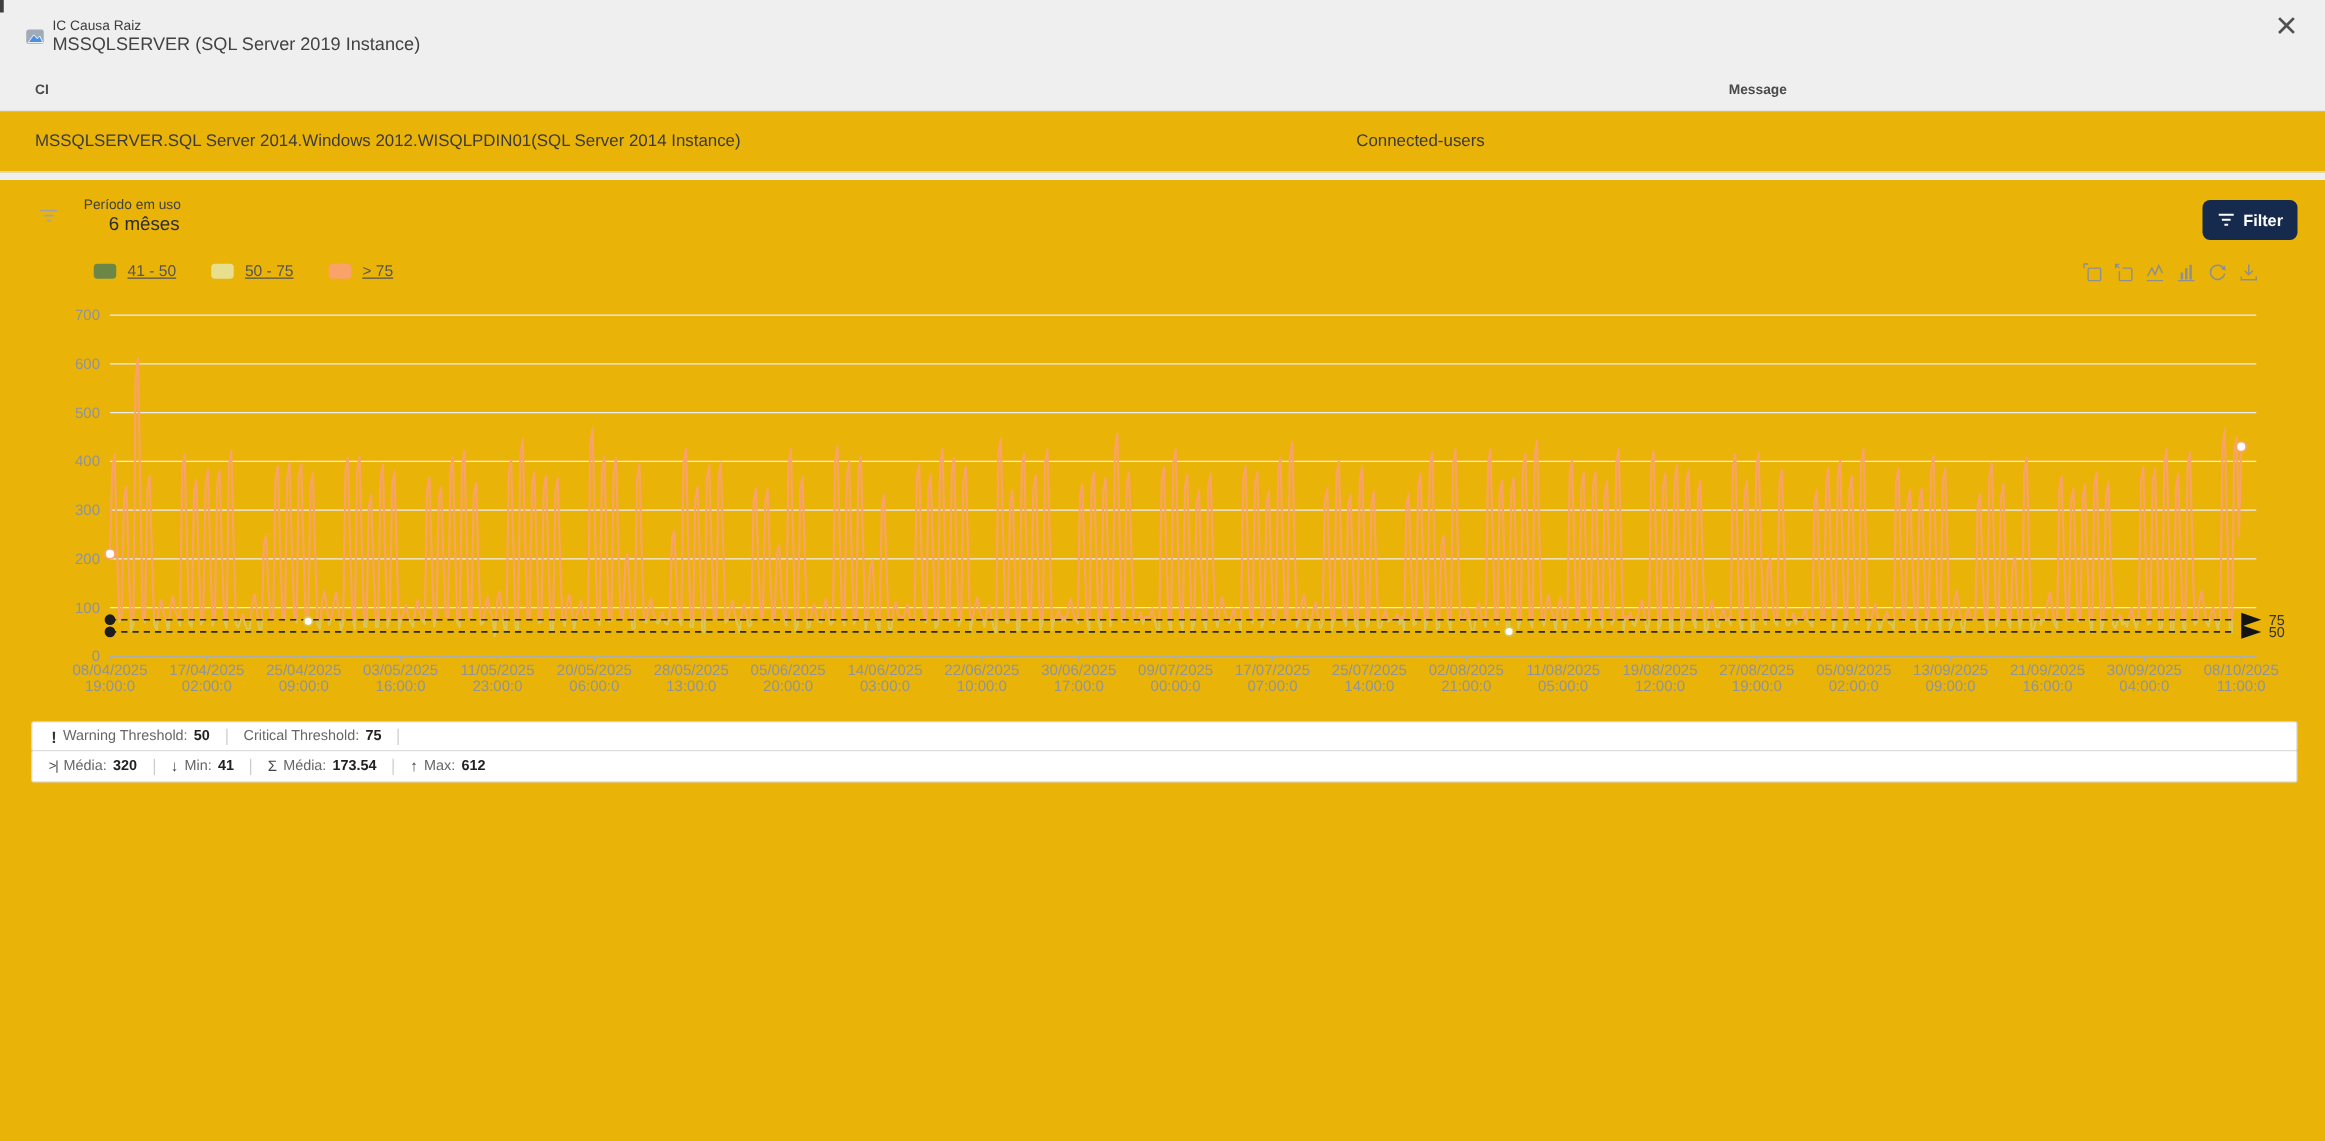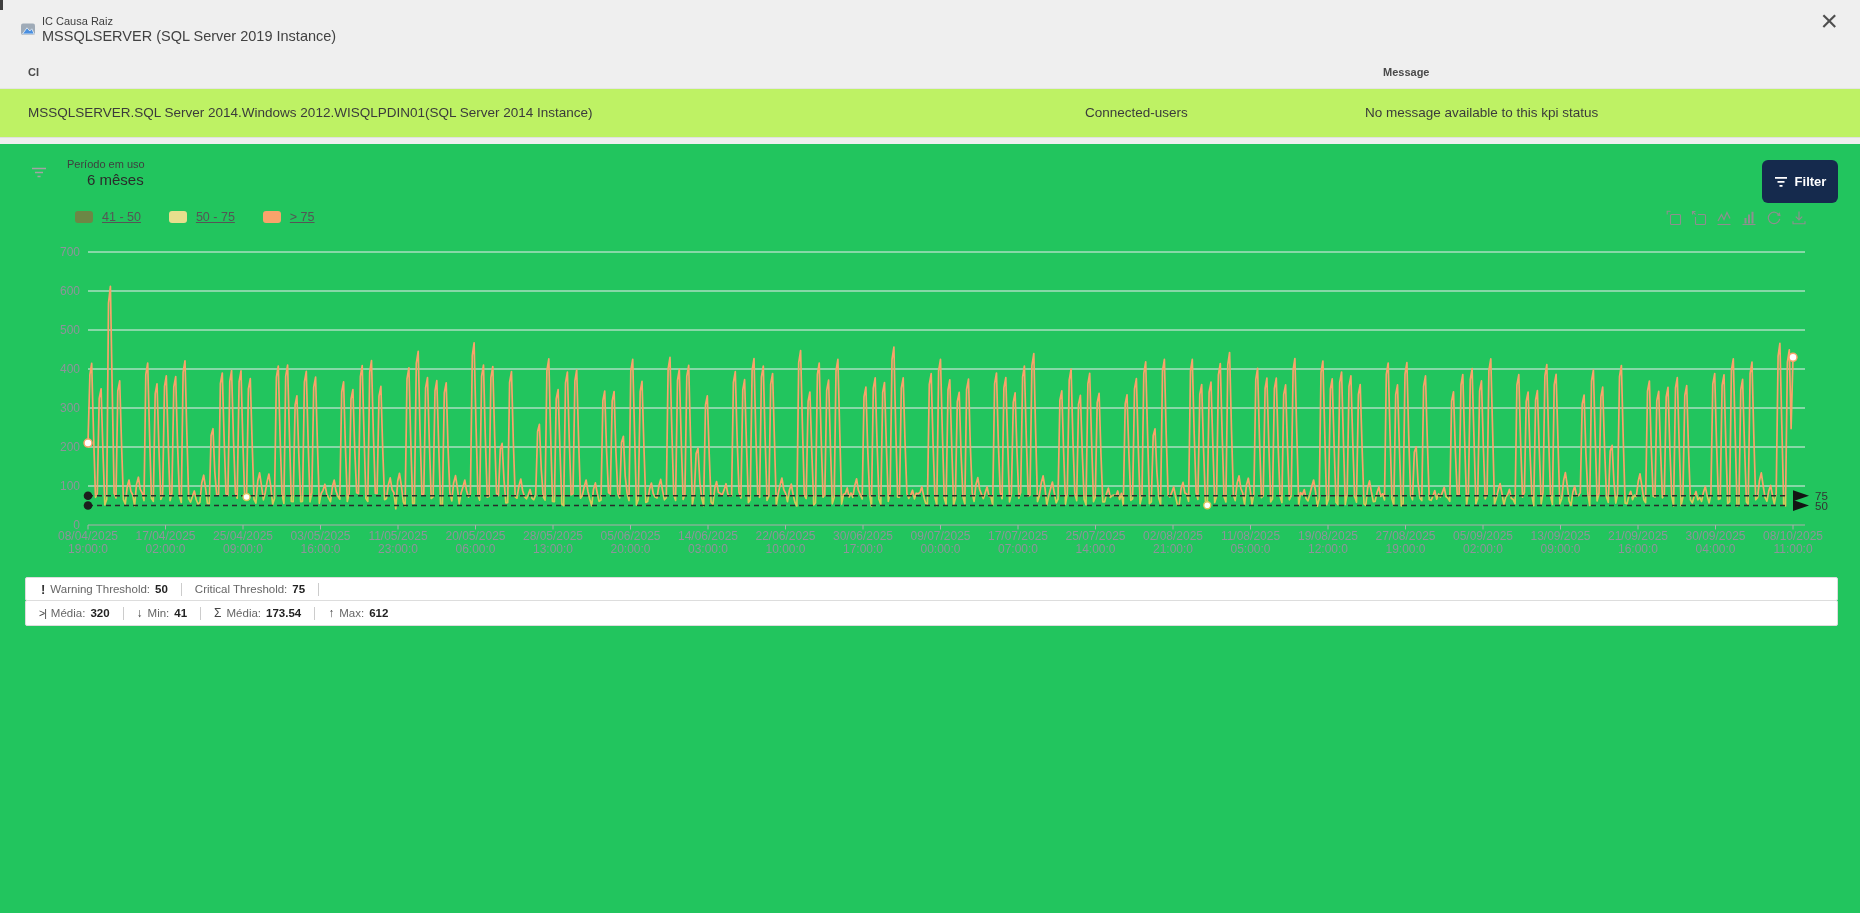--- a/index.html
+++ b/index.html
@@ -13,32 +13,32 @@
   
   .hdr-icon{position:absolute;left:20px;top:21px;width:16px;height:16px;}
   .hdr-label{position:absolute;left:42px;top:15px;font-size:11px;color:#3d3d3d;}
   .hdr-title{position:absolute;left:42px;top:28px;font-size:14.5px;color:#424242;}
   .close-btn{position:absolute;right:22px;top:6px;font-size:30px;font-weight:200;color:#4f4f4f;cursor:pointer;line-height:1;}
   
   .thead{position:absolute;top:66px;left:0;right:0;height:22px;font-size:11px;font-weight:bold;color:#4a4a4a;}
   .th-ci{position:absolute;left:28px;}
   .th-ind{position:absolute;left:1085px;margin-top:28px;}
   .th-msg{position:absolute;left:1383px;}
-  .trow{position:absolute;top:88px;left:0;right:0;height:48px;background:#bef264;
+  .trow{position:absolute;top:88px;left:0;right:0;height:48px;background:#eab308;
         border-top:1px solid #e4e4e4;border-bottom:1px solid #e0e0e0;font-size:13.5px;color:#3b3b3b;}
   .td{position:absolute;top:0;line-height:48px;white-space:nowrap;}
   .td-ci{left:28px;}
   .td-ind{left:1085px;}
   .td-msg{left:1365px;}
   
-  .card{position:absolute;top:144px;left:0;right:0;bottom:0;background:#22c55e;}
+  .card{position:absolute;top:144px;left:0;right:0;bottom:0;background:#eab308;}
   .period-icon{position:absolute;left:31px;top:22px;}
   .period-label{position:absolute;left:67px;top:14px;font-size:11px;color:#3f3f3f;}
   .period-value{position:absolute;left:67px;top:27px;font-size:15px;color:#2b2b2b;margin-left:20px;}
-  .filter-btn{position:absolute;left:1762px;top:16px;width:76px;height:43px;background:#152a4d;border:none;
+  .filter-btn{position:absolute;left:1762px;top:16px;width:76px;height:32px;background:#152a4d;border:none;
               border-radius:6px;display:flex;align-items:center;justify-content:center;gap:7px;cursor:pointer;}
   .filter-btn span{color:#fff;font-size:13px;font-weight:600;font-family:"Liberation Sans",sans-serif;}
   .legend{position:absolute;left:75px;top:66px;display:flex;align-items:center;height:14px;}
   .legend .sw{width:18px;height:12px;border-radius:3px;margin-right:9px;}
   .legend .lg-label{font-size:12.5px;color:#555;margin-right:28px;text-decoration:underline;}
   .legend .lg-item{display:flex;align-items:center;cursor:pointer;}
   .toolbar{position:absolute;left:1666px;top:66px;display:flex;gap:9px;}
   .tool{width:16px;height:16px;cursor:pointer;}
   #chart-svg{position:absolute;left:60px;top:101px;overflow:visible;}
   
@@ -70,21 +70,20 @@
 </div>
 
 <div class="thead">
   <span class="th-ci">CI</span>
   <span class="th-ind">Indicador</span>
   <span class="th-msg">Message</span>
 </div>
 <div class="trow">
   <span class="td td-ci">MSSQLSERVER.SQL Server 2014.Windows 2012.WISQLPDIN01(SQL Server 2014 Instance)</span>
   <span class="td td-ind">Connected-users</span>
-  <span class="td td-msg">No message available to this kpi status</span>
 </div>
 
 <div class="card">
 
   <svg class="period-icon" width="16" height="14" viewBox="0 0 16 14">
     <path d="M1 2.5 H15 M4 6.5 H12 M6.5 10.5 H9.5" stroke="#a3a3a3" stroke-width="1.4" fill="none"></path>
   </svg>
   <div class="period-label">Período em uso</div>
   <div class="period-value">6 mêses</div>
 

